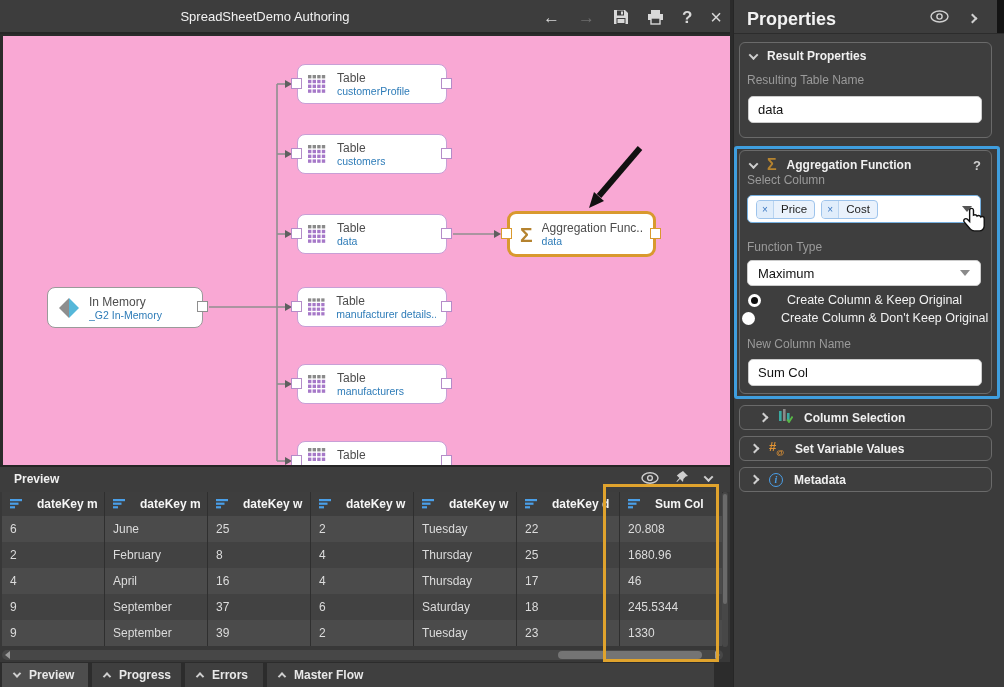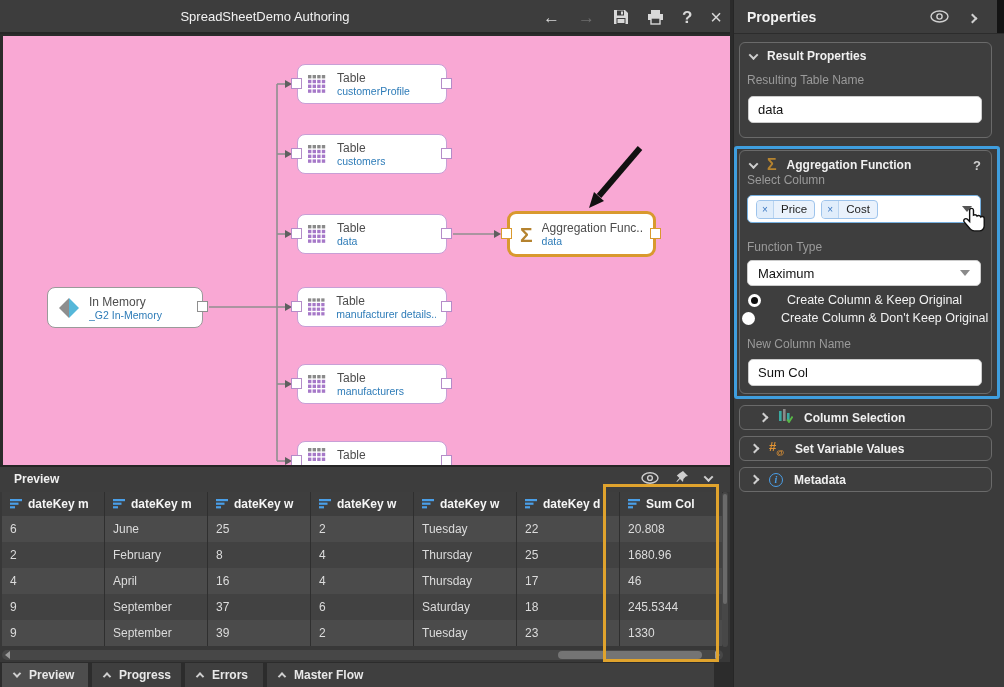--- a/index.html
+++ b/index.html
@@ -30,41 +30,41 @@
   .port.orange{border-color:#d9992e;}
 
   
   .preview{position:absolute;left:0;top:465px;width:730px;height:197px;background:#383838;border-top:2px solid #262626;}
   .pv-head{position:absolute;left:0;top:0;width:100%;height:25px;background:#3d3d3d;}
   .pv-title{position:absolute;left:14px;top:5px;color:#f0f0f0;font-size:12px;font-weight:bold;}
   .pv-icons{position:absolute;right:18px;top:4px;display:flex;gap:16px;align-items:center;height:16px;}
   .ptable{position:absolute;left:2px;top:25px;width:721px;}
   .prow{display:flex;}
   .pcell{flex:none;width:103px;padding:0 8px;font-size:12px;color:#dcdcdc;border-right:1px solid #2f2f2f;white-space:nowrap;overflow:hidden;display:flex;align-items:center;}
-  .phead .pcell{height:24px;color:#f5f5f5;font-weight:bold;background:#3e3e3e;gap:5px;}
+  .phead .pcell{height:24px;color:#f5f5f5;font-weight:bold;background:#3e3e3e;gap:14px;}
   .prow.light .pcell{height:26px;background:#4b4b4b;}
   .prow.dark .pcell{height:26px;background:#424242;}
   .bars-icon{flex:none;}
   .hscroll{position:absolute;left:2px;top:183px;width:721px;height:10px;background:#474747;border-radius:5px;}
   .hthumb{position:absolute;left:556px;top:1px;width:144px;height:8px;background:#747474;border-radius:4px;}
   .harrow{position:absolute;top:1px;width:0;height:0;border-top:4px solid transparent;border-bottom:4px solid transparent;}
   .harrow.left{left:3px;border-right:5px solid #9a9a9a;}
   .harrow.right{right:3px;border-left:5px solid #9a9a9a;}
   .vscroll{position:absolute;left:722px;top:25px;width:6px;height:155px;background:#474747;border-radius:3px;}
   .vthumb{position:absolute;left:1px;top:2px;width:4px;height:110px;background:#6a6a6a;border-radius:2px;}
 
   
   .bottombar{position:absolute;left:0;top:662px;width:730px;height:25px;background:#2c2c2c;}
   .btab{position:absolute;top:1px;height:24px;background:#3f3f3f;display:flex;align-items:center;gap:9px;padding:0 12px;color:#e8e8e8;font-size:12px;font-weight:bold;}
   .btab.active{background:#4d4d4d;}
 
   
   .props{position:absolute;left:733px;top:0;width:271px;height:687px;background:#3b3b3b;}
   .pr-head{position:absolute;left:0;top:0;width:100%;height:34px;background:#3d3d3d;border-bottom:1px solid #2c2c2c;}
-  .pr-title{position:absolute;left:13px;top:9px;color:#f2f2f2;font-size:14px;font-weight:bold;}
+  .pr-title{position:absolute;left:13px;top:9px;color:#f2f2f2;font-size:18px;font-weight:bold;}
   .pr-headicons{position:absolute;right:28px;top:9px;display:flex;gap:20px;align-items:center;}
   .vsb{position:absolute;right:0;top:0;width:7px;height:33px;background:#141414;}
   .section{position:absolute;left:5px;width:253px;border:1px solid #6a6a6a;border-radius:6px;background:#3e3e3e;}
   .sec-head{display:flex;align-items:center;gap:10px;padding:6px 10px;color:#f0f0f0;font-size:12px;font-weight:bold;}
   .label{position:absolute;color:#9a9a9a;font-size:12px;}
   .tfield{position:absolute;height:27px;background:#fff;border-radius:5px;border:1px solid #ccc;font-size:13px;color:#111;padding:0 9px;width:234px;}
   .selectbox{position:absolute;width:234px;height:26px;background:#fff;border-radius:5px;border:1px solid #ccc;display:flex;align-items:center;padding:0 10px;font-size:13px;color:#111;}
   .caret{width:0;height:0;border-left:5px solid transparent;border-right:5px solid transparent;border-top:6px solid #8a8a8a;margin-left:auto;}
   .multisel{position:absolute;width:234px;height:28px;background:#fff;border-radius:5px;border:1.5px solid #76b0e0;display:flex;align-items:center;gap:6px;padding:0 8px;}
   .chip{display:flex;align-items:center;height:19px;background:#eaf2fc;border:1px solid #9ec4ec;border-radius:4px;overflow:hidden;font-size:11.5px;color:#222;}

